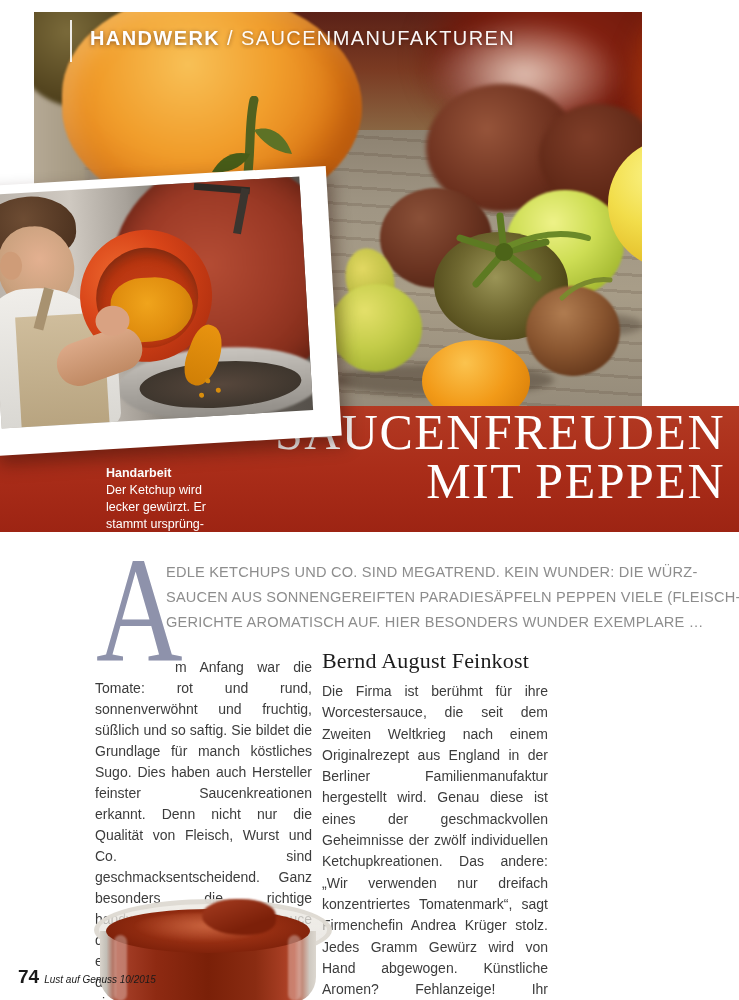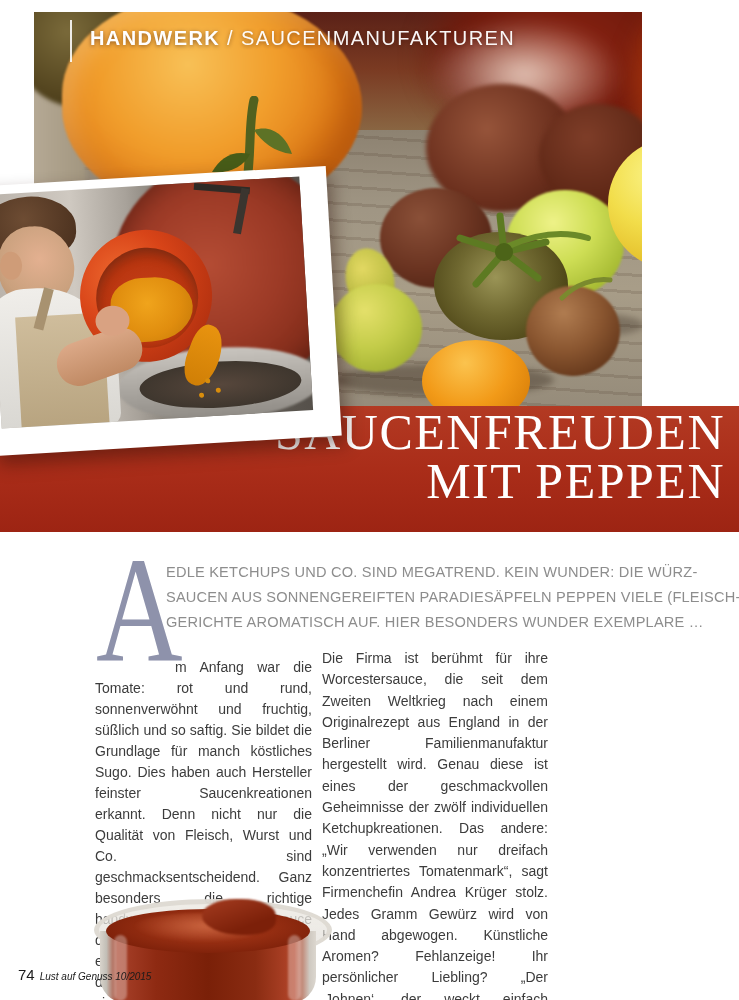--- a/index.html
+++ b/index.html
@@ -124,21 +124,21 @@
          background:radial-gradient(ellipse at 55% 40%,rgba(221,123,82,.55),rgba(221,123,82,0) 70%);}
   .ketchup-blob{left:118px;top:6px;width:74px;height:36px;border-radius:50% 50% 42% 58%;
          background:linear-gradient(160deg,#a53c20,#7c2009 70%);}
   .glass-body{left:16px;top:38px;width:216px;height:72px;border-radius:0 0 26px 26px;
          background:linear-gradient(90deg,#d9d4cc 0%,#c2beb6 3%,#a8412a 8%,#8e2a12 26%,#7a2008 50%,#8a2c12 72%,#b3452a 90%,#cfc9c1 97%,#dcd7cf 100%);}
   .shine{width:13px;height:66px;border-radius:8px;background:rgba(255,255,255,.32);}
   .shine-l{left:30px;top:42px;} .shine-r{left:204px;top:42px;}
 
   
   .footer{position:absolute;left:18px;top:966px;z-index:6;color:#1a1a1a;white-space:nowrap;}
-  .footer .pnum{font-weight:normal;font-size:15px;}
+  .footer .pnum{font-weight:bold;font-size:19px;}
   .footer .mag{font-style:italic;font-size:10px;margin-left:5px;}
 </style>
 </head>
 <body>
 
 <div class="page">
 
   <div class="hero">
     <div class="abs wood"></div>
     <div class="abs rnd blur10 b1"></div>
@@ -182,20 +182,26 @@
       <span class="k-light"> / </span>
       <span class="k-light">SAUCENMANUFAKTUREN</span>
     </div>
   </div>
 
   <div class="red-band">
     <div class="title-block">
       <div>SAUCENFREUDEN</div>
       <div>MIT PEPPEN</div>
     </div>
+    <div class="caption">
+      <span class="cap-title">Handarbeit</span><span>Der Ketchup wird
+lecker gewürzt. Er
+stammt ursprüng-
+lich aus Asien</span>
+    </div>
   </div>
 
   <div class="inset">
     <div class="inset-scene">
       <div class="abs rnd blur1 kettle-lid"></div>
       <div class="abs clamp1"></div>
       <div class="abs clamp2"></div>
       <div class="abs rnd blur1 kettle-bowl"></div>
       <div class="abs rnd kettle-inner"></div>
       <div class="abs rnd hair"></div>
@@ -219,20 +225,21 @@
   <div class="intro">EDLE KETCHUPS UND CO. SIND MEGATREND. KEIN WUNDER: DIE WÜRZ-
 SAUCEN AUS SONNENGEREIFTEN PARADIESÄPFELN PEPPEN VIELE (FLEISCH-)
 GERICHTE AROMATISCH AUF. HIER BESONDERS WUNDER EXEMPLARE …</div>
   <div class="dropcap">A</div>
 
   <div class="col-left">
     <p>m Anfang war die Tomate: rot und rund, sonnenverwöhnt und fruchtig, süßlich und so saftig. Sie bildet die Grundlage für manch köstliches Sugo. Dies haben auch Hersteller feinster Saucenkreationen erkannt. Denn nicht nur die Qualität von Fleisch, Wurst und Co. sind geschmacksentscheidend. Ganz besonders die richtige handwerklich gemachte Sauce dazu macht den feinen, aber entscheidenden Unterschied auf dem Teller aus. Diese Produkte sind sehr zu empfehlen.</p>
   </div>
 
   <div class="col-right">
+    <h2 class="feature-heading">Bernd August Feinkost</h2>
     <p class="feature-body">Die Firma ist berühmt für ihre Worcestersauce, die seit dem Zweiten Weltkrieg nach einem Originalrezept aus England in der Berliner Familienmanufaktur hergestellt wird. Genau diese ist eines der geschmackvollen Geheimnisse der zwölf individuellen Ketchupkreationen. Das andere: „Wir verwenden nur dreifach konzentriertes Tomatenmark“, sagt Firmenchefin Andrea Krüger stolz. Jedes Gramm Gewürz wird von Hand abgewogen. Künstliche Aromen? Fehlanzeige! Ihr persönlicher Liebling? „Der ‚Johnen‘, der weckt einfach Kindheitserinnerungen“, verspricht sie.</p>
 
   </div>
 
   <div class="ketchup">
     <div class="abs rnd glass-rim"></div>
     <div class="abs glass-body"></div>
     <div class="abs rnd ketchup-top"></div>
     <div class="abs rnd blur1 ketchup-swirl"></div>
     <div class="abs blur1 ketchup-blob"></div>

